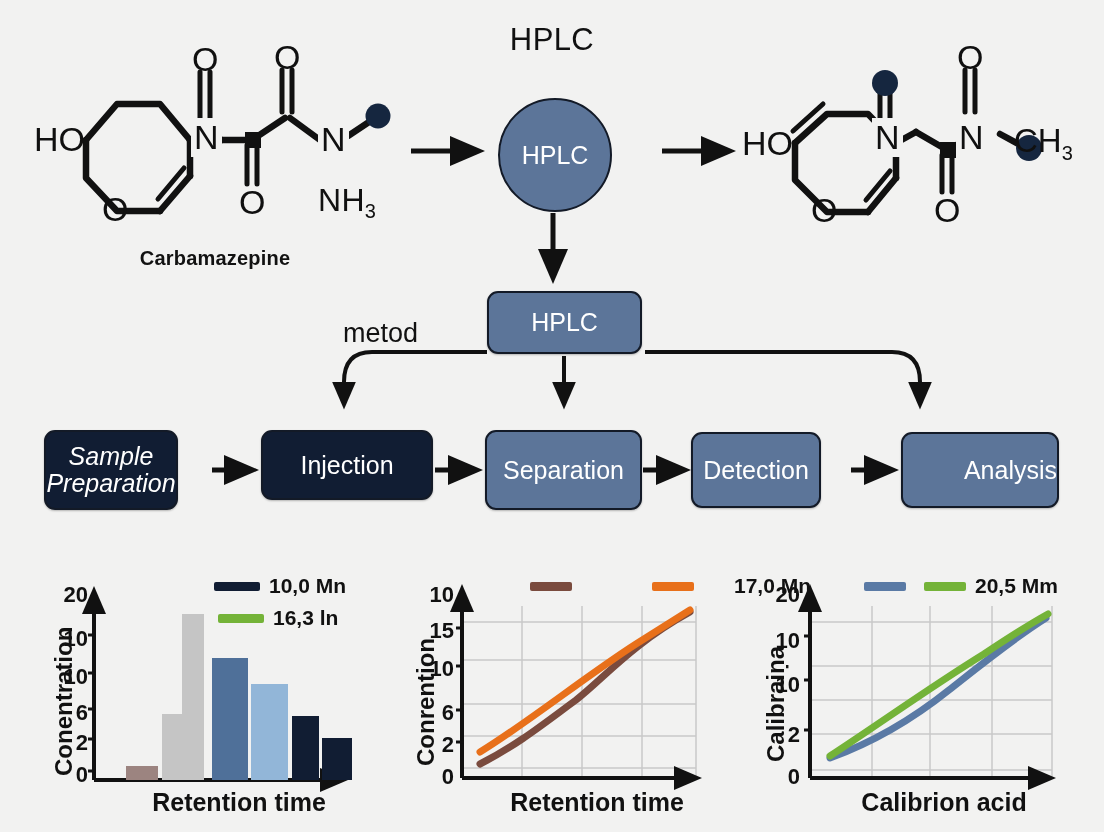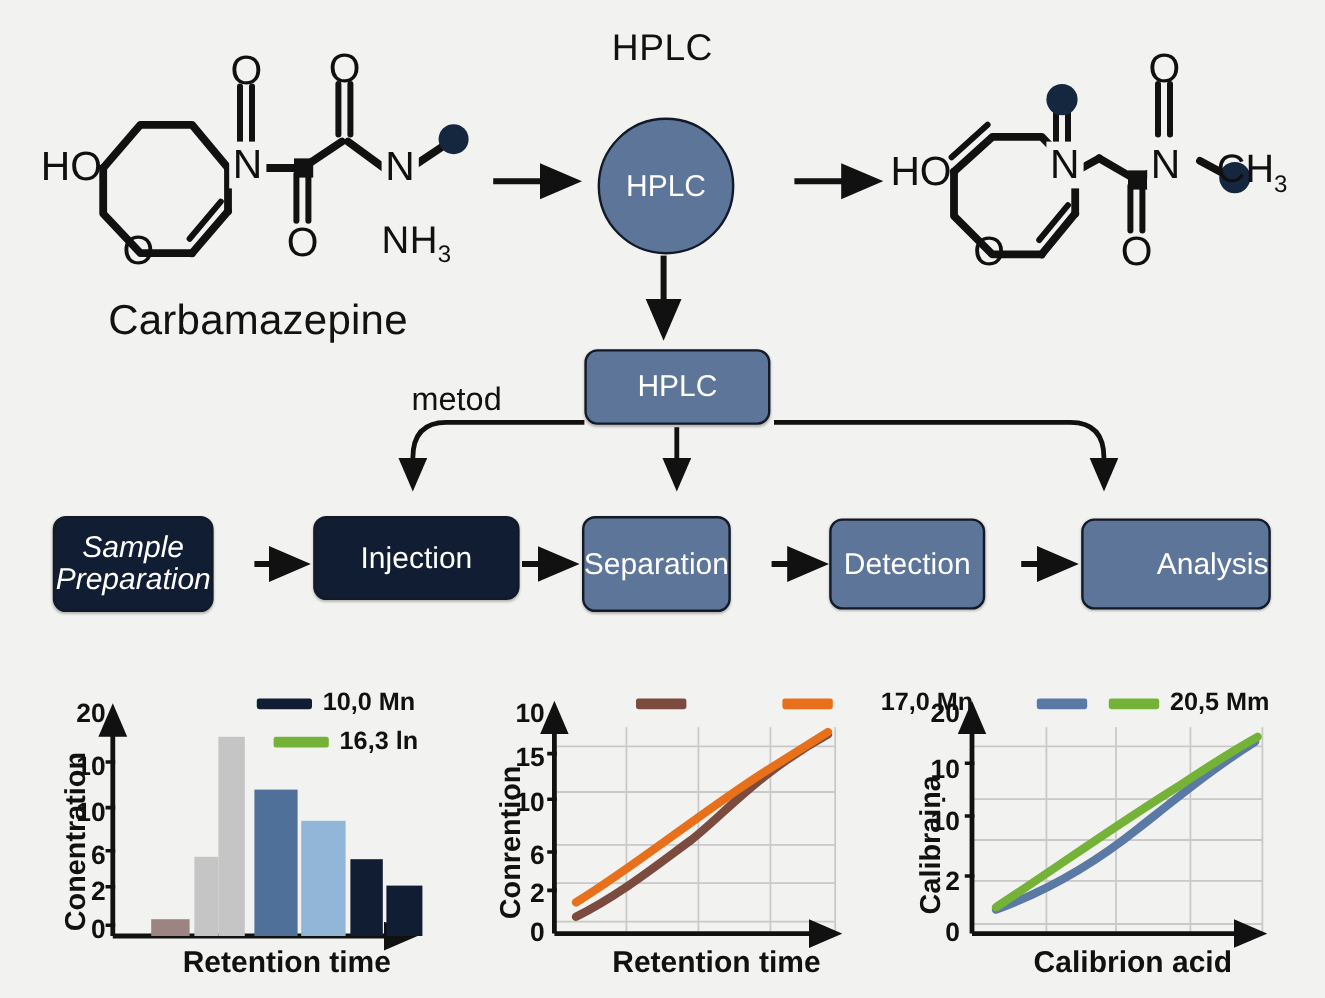--- a/index.html
+++ b/index.html
@@ -13,21 +13,21 @@
   }
   .stage{position:absolute;left:0;top:0;width:1104px;height:832px;}
   .abs{position:absolute;}
 
   
   .title-hplc{
     left:0;top:22px;width:1104px;text-align:center;
     font-size:31px;letter-spacing:.4px;color:#111;
   }
   .mol-caption{
-    font-size:35px;color:#121212;text-align:center;letter-spacing:.2px;
+    font-size:20px;color:#121212;text-align:center;letter-spacing:.2px;font-weight:bold;
   }
   .nh3{
     left:318px;top:182px;font-size:32px;color:#111;letter-spacing:.3px;
   }
   .nh3 sub{font-size:20px;}
 
   
   .node{
     border:2.5px solid #131a27;
     border-radius:11px;
@@ -205,21 +205,21 @@
     <span>
       <span>Sample</span><br>
       <span>Preparation</span>
     </span>
   </div>
 
   <div class="abs node dark" style="left:261px;top:430px;width:172px;height:70px;">
     <span>Injection</span>
   </div>
 
-  <div class="abs node blue" style="left:485px;top:430px;width:124px;height:80px;">
+  <div class="abs node blue" style="left:485px;top:430px;width:157px;height:80px;">
     <span>Separation</span>
   </div>
 
   <div class="abs node blue" style="left:691px;top:432px;width:130px;height:76px;">
     <span>Detection</span>
   </div>
 
   <div class="abs node blue" style="left:901px;top:432px;width:158px;height:76px;justify-content:flex-end;">
     <span>Analysis</span>
   </div>
@@ -259,21 +259,21 @@
       <div class="bar" style="left:116px;width:36px;height:122px;background:#4f7099;"></div>
       <div class="bar" style="left:155px;width:37px;height:96px;background:#92b6d8;"></div>
       <div class="bar" style="left:196px;width:27px;height:64px;background:#111d33;"></div>
       <div class="bar" style="left:226px;width:30px;height:42px;background:#111d33;"></div>
     </div>
 
     <div class="legend-row" style="left:190px;top:8px;">
       <span class="legend-swatch" style="background:#111d33;"></span>
       <span class="legend-text">10,0 Mn</span>
     </div>
-    <div class="legend-row" style="left:204px;top:40px;">
+    <div class="legend-row" style="left:194px;top:40px;">
       <span class="legend-swatch" style="background:#74b338;"></span>
       <span class="legend-text">16,3 ln</span>
     </div>
 
     <div class="axis-label-x" style="left:100px;top:222px;width:230px;">Retention time</div>
   </div>
 
   <div class="chart" style="left:396px;top:566px;width:330px;height:266px;">
     <div class="axis-label-y" style="left:16px;top:200px;">Conrention</div>
 

